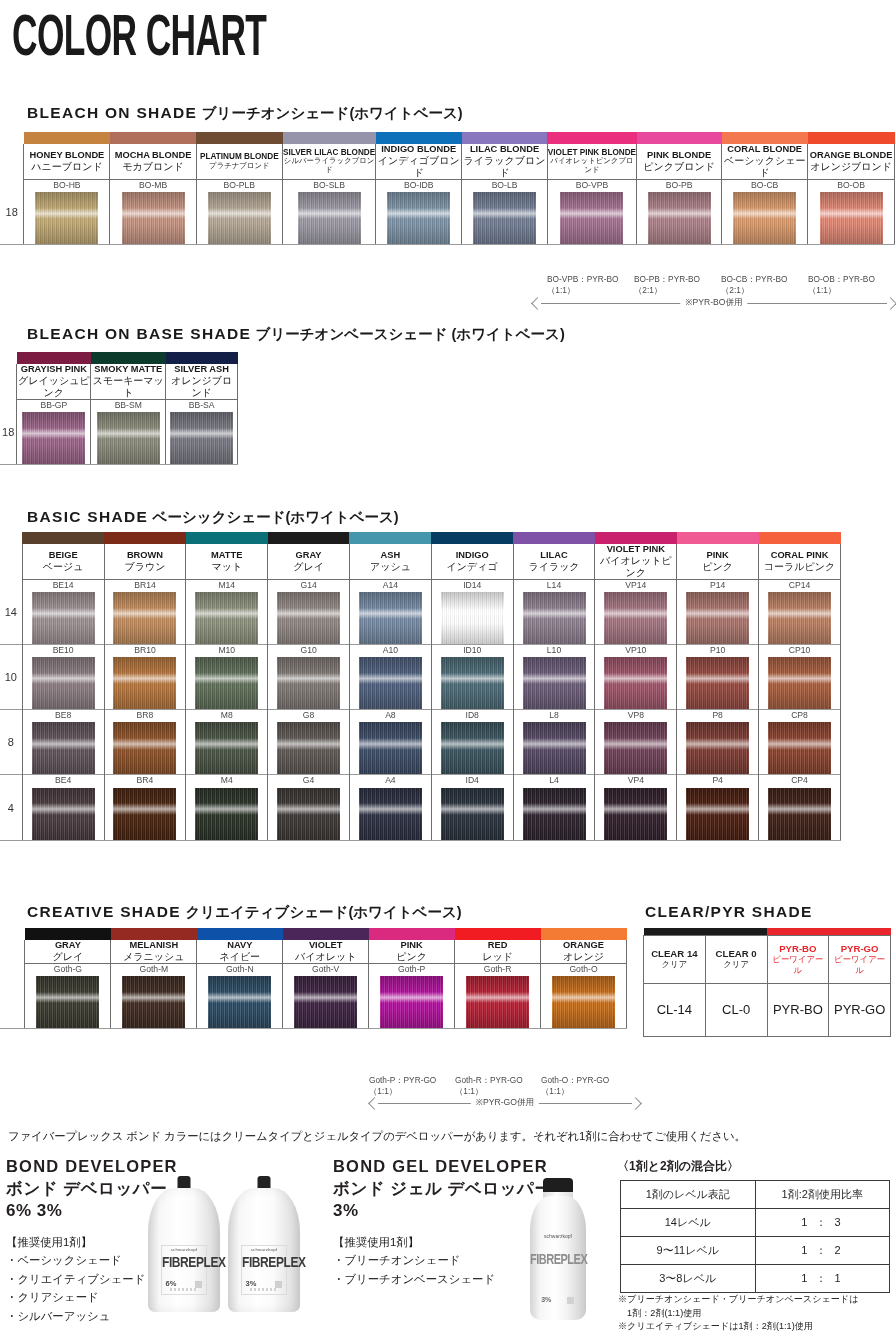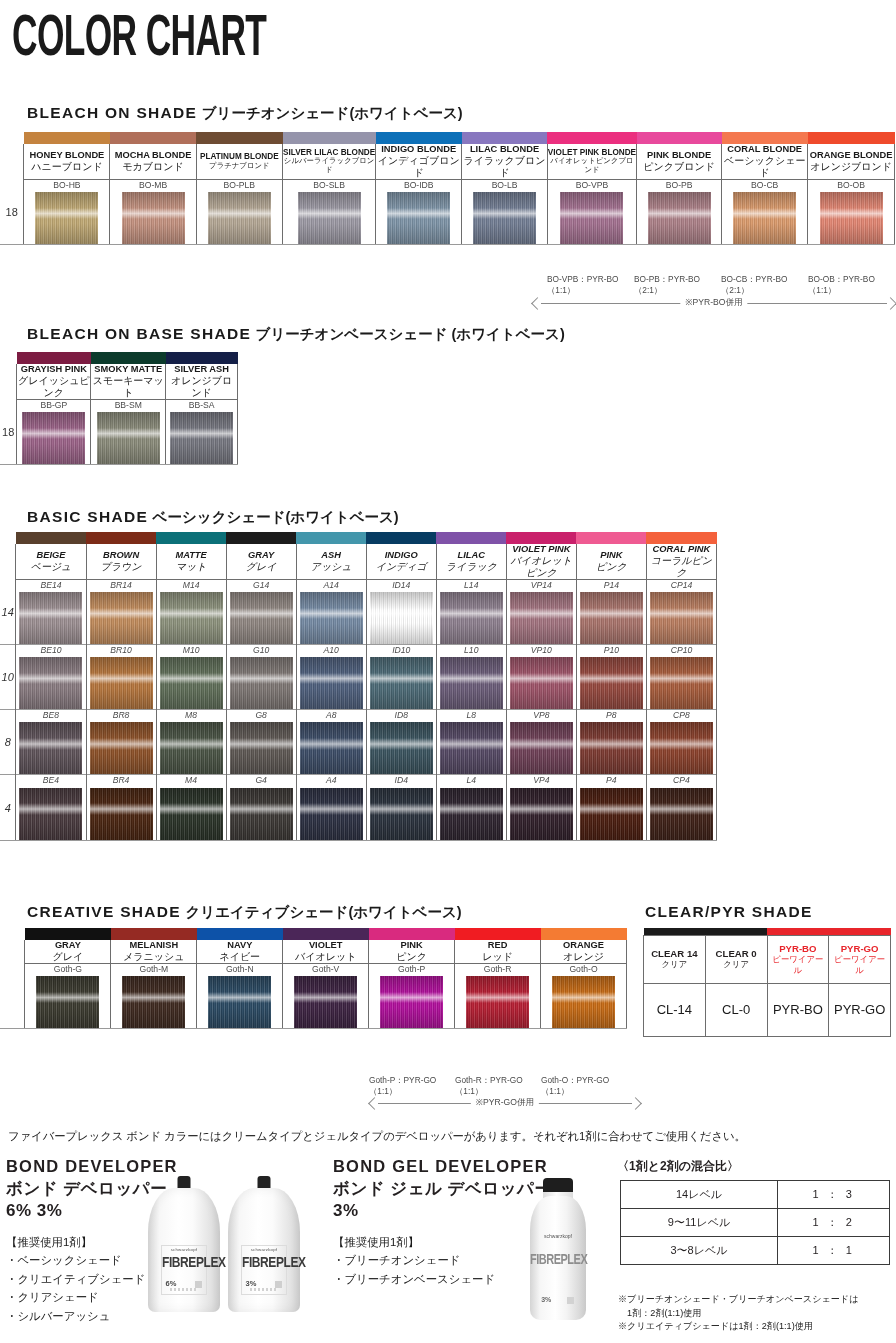--- a/index.html
+++ b/index.html
@@ -428,21 +428,21 @@
             </div>
           </td>
         </tr>
       </tbody>
     </table>
 
   <div class="sec-head" style="left:27px; top:508px;">
     <span class="en">BASIC SHADE</span>
     <span class="jp">ベーシックシェード(ホワイトベース)</span>
   </div>
-  <table class="tbl" id="tbl-basic" style="left: 0px; top: 532px; width: 717px; font-style: italic;">
+  <table class="tbl" id="tbl-basic" style="left: 0px; top: 532px; width: 841px;">
       <tbody>
         <tr>
           <td style="width:25px;border:none"></td>
           <td class="colorbar" style="background:#59402d"></td>
           <td class="colorbar" style="background:#7c2b18"></td>
           <td class="colorbar" style="background:#0c7078"></td>
           <td class="colorbar" style="background:#1c1c1c"></td>
           <td class="colorbar" style="background:#4396ab"></td>
           <td class="colorbar" style="background:#073c62"></td>
           <td class="colorbar" style="background:#7f52a8"></td>
@@ -1049,20 +1049,24 @@
       <div class="brand2">FIBREPLEX</div>
       <div class="pct2">3%</div>
       <div class="sq2"></div>
     </div>
   </div>
 
   <div class="ratio-title" style="left:617px; top:1158px;">〈1剤と2剤の混合比〉</div>
   <table class="ratio-tbl" id="tbl-ratio" style="left:620px; top:1180px; width:270px;">
       <tbody>
         <tr>
+          <td style="width:135px">1剤のレベル表記</td>
+          <td style="width:135px">1剤:2剤使用比率</td>
+        </tr>
+        <tr>
           <td>14レベル</td>
           <td class="r">1 ： 3</td>
         </tr>
         <tr>
           <td>9〜11レベル</td>
           <td class="r">1 ： 2</td>
         </tr>
         <tr>
           <td>3〜8レベル</td>
           <td class="r">1 ： 1</td>

